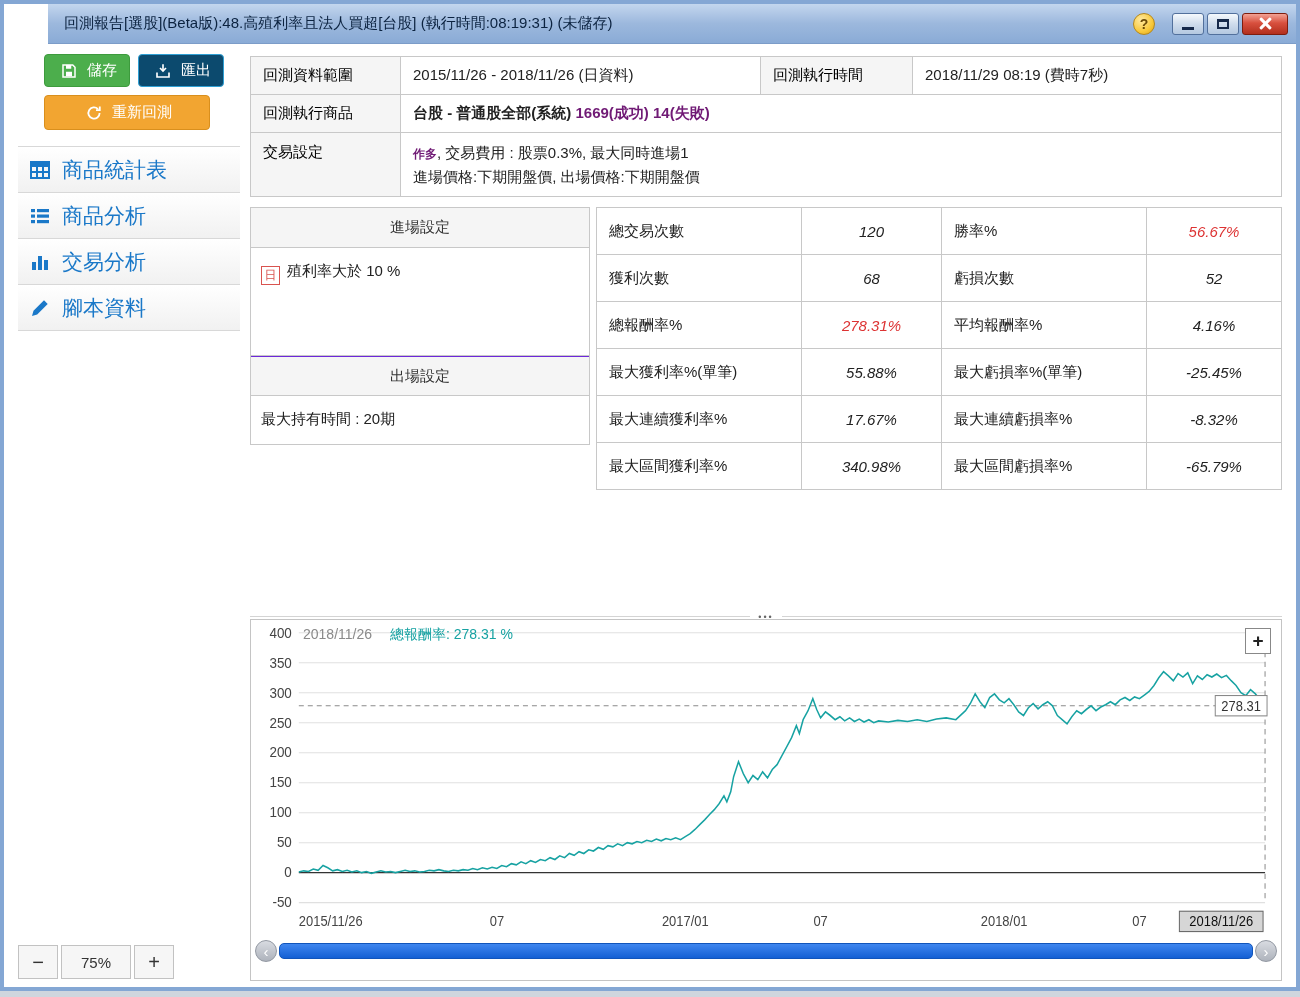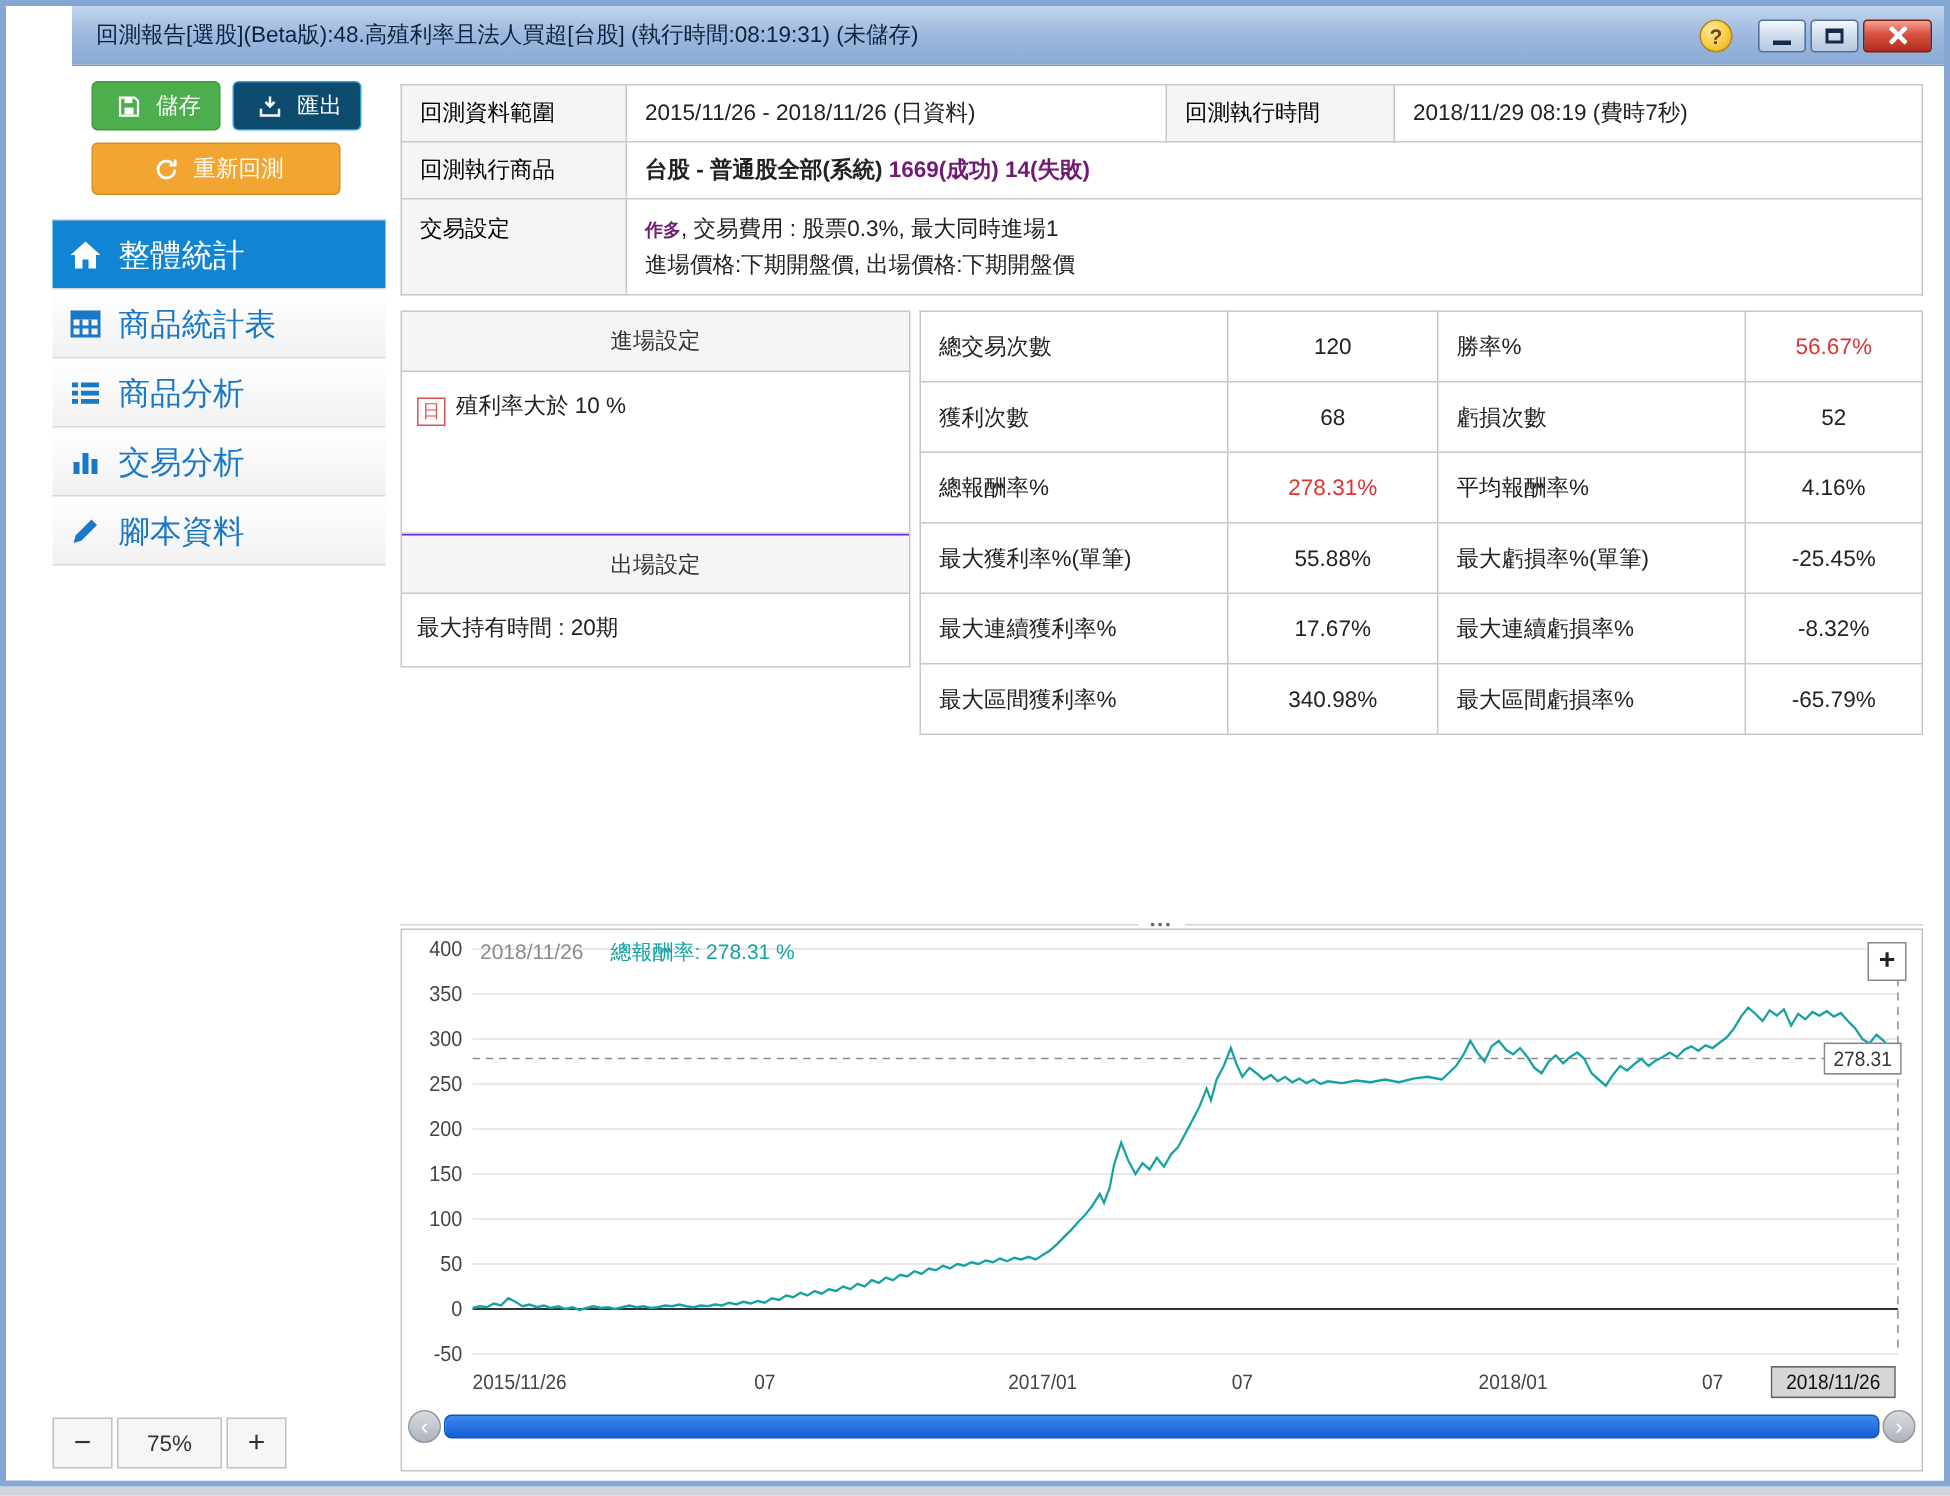--- a/index.html
+++ b/index.html
@@ -14,21 +14,21 @@
   .win-btn { width:32px; height:22px; display:flex; align-items:center; justify-content:center; border:1px solid #52709c; border-radius:3px; background:linear-gradient(#f5f9fd,#cfdcec 50%,#b4c8e0); cursor:pointer; }
   .win-btn.close { width:46px; background:linear-gradient(#f2a294,#d8503e 45%,#b22f1d); border-color:#7e1d0e; }
   .glyph-min { width:12px; height:3px; background:#16294a; margin-top:9px; }
   .glyph-max { width:12px; height:10px; border:2px solid #16294a; border-top-width:3px; }
   .glyph-close { position:relative; width:13px; height:13px; }
   .glyph-close::before,.glyph-close::after { content:""; position:absolute; left:5px; top:-1px; width:3px; height:15px; background:#fff; border-radius:1px; }
   .glyph-close::before { transform:rotate(45deg); }
   .glyph-close::after  { transform:rotate(-45deg); }
 
   
-  .body { flex:1; display:flex; min-height:0; background:#fff;margin-left:17px; }
+  .body { flex:1; display:flex; min-height:0; background:#fff; }
   .sidebar { flex:0 0 236px; position:relative; }
   .main { flex:1; display:flex; flex-direction:column; padding:12px 14px 6px 10px; min-width:0; }
 
   
   .btn-row { margin:10px 0 0 40px; display:flex; gap:8px; }
   .s-btn { display:flex; align-items:center; gap:6px; color:#fff; font-size:15px; border:none; border-radius:4px; padding:0 12px; height:33px; cursor:pointer; font-family:inherit; }
   .s-btn.green { background:#4cae4c; border:1px solid #3d9b3d; }
   .s-btn.cyan  { background:#0c4a6e; border:1px solid #2fa0d4; }
   .s-btn.orange{ background:#f2a531; border:1px solid #d98f1d; width:166px; justify-content:center; height:35px; margin:8px 0 0 40px; }
   .nav { margin:16px 0 0 14px; width:222px; border-bottom:1px solid #d8d8d8; }
@@ -55,21 +55,21 @@
   
   .middle { display:flex; gap:6px; margin-top:10px; align-items:flex-start; }
   .settings-panel { flex:0 0 340px; border:1px solid #c8c8c8; }
   .panel-h { height:40px; background:#f5f5f5; border-bottom:1px solid #c8c8c8; display:flex; align-items:center; justify-content:center; font-size:15px; color:#333; }
   .panel-b { padding:10px 10px 12px 10px; font-size:15px; color:#222; line-height:1.7; border-bottom:1px solid #c8c8c8; }
   .panel-b:last-child { border-bottom:none; }
   .day-badge { display:inline-flex; align-items:center; justify-content:center; width:19px; height:19px; border:1px solid #d9534f; color:#d9534f; font-size:12px; margin-right:7px; vertical-align:-3px; background:#fff; }
   .rule-line { margin-bottom:4px; }
   .stats-table { flex:1; }
   .stats-table td { height:47px; padding:0 12px; }
-  .stats-table td.sval { text-align:center; }
+  .stats-table td.sval { text-align:center;font-style:italic; }
 
   
   .splitter { height:12px; position:relative; text-align:center; }
   .splitter::before { content:""; position:absolute; left:0; right:0; top:9px; border-top:1px solid #d4d4d4; }
   .splitter-dots { position:relative; font-size:9px; letter-spacing:2px; color:#666; background:#fff; padding:0 8px; top:-1px; cursor:row-resize; }
 
   
   .chart-panel { flex:0 0 362px; border:1px solid #c4c4c4; position:relative; padding:2px 2px 0 2px; }
   .chart-legend { position:absolute; top:6px; left:52px; font-size:14px; z-index:2; }
   .cursor-date { color:#8a8a8a; margin-right:14px; }
@@ -130,28 +130,20 @@
         <span class="nav-icon">
           <svg viewBox="0 0 24 24" width="18" height="18">
               <path d="M19.5 12a7.5 7.5 0 1 1-2.2-5.3" fill="none" stroke="#fff" stroke-width="2.4"></path>
               <path d="M19.7 3.2v5h-5" fill="none" stroke="#fff" stroke-width="2.4"></path>
             </svg>
         </span>
         <span>重新回測</span>
       </button>
 
       <div class="nav">
-        <div class="nav-item active">
-          <span class="nav-icon">
-            <svg viewBox="0 0 24 24" width="24" height="24">
-                <path d="M12 3L2 12h3v9h5v-6h4v6h5v-9h3z" fill="#fff"></path>
-              </svg>
-          </span>
-          <span>整體統計</span>
-        </div>
         <div class="nav-item">
           <span class="nav-icon">
             <svg viewBox="0 0 24 24" width="24" height="24">
                 <rect x="3" y="4" width="18" height="16" fill="none" stroke="#1a78c8" stroke-width="2"></rect>
                 <rect x="3" y="4" width="18" height="5" fill="#1a78c8"></rect>
                 <line x1="3" y1="14" x2="21" y2="14" stroke="#1a78c8" stroke-width="2"></line>
                 <line x1="9" y1="9" x2="9" y2="20" stroke="#1a78c8" stroke-width="2"></line>
                 <line x1="15" y1="9" x2="15" y2="20" stroke="#1a78c8" stroke-width="2"></line>
               </svg>
           </span>

